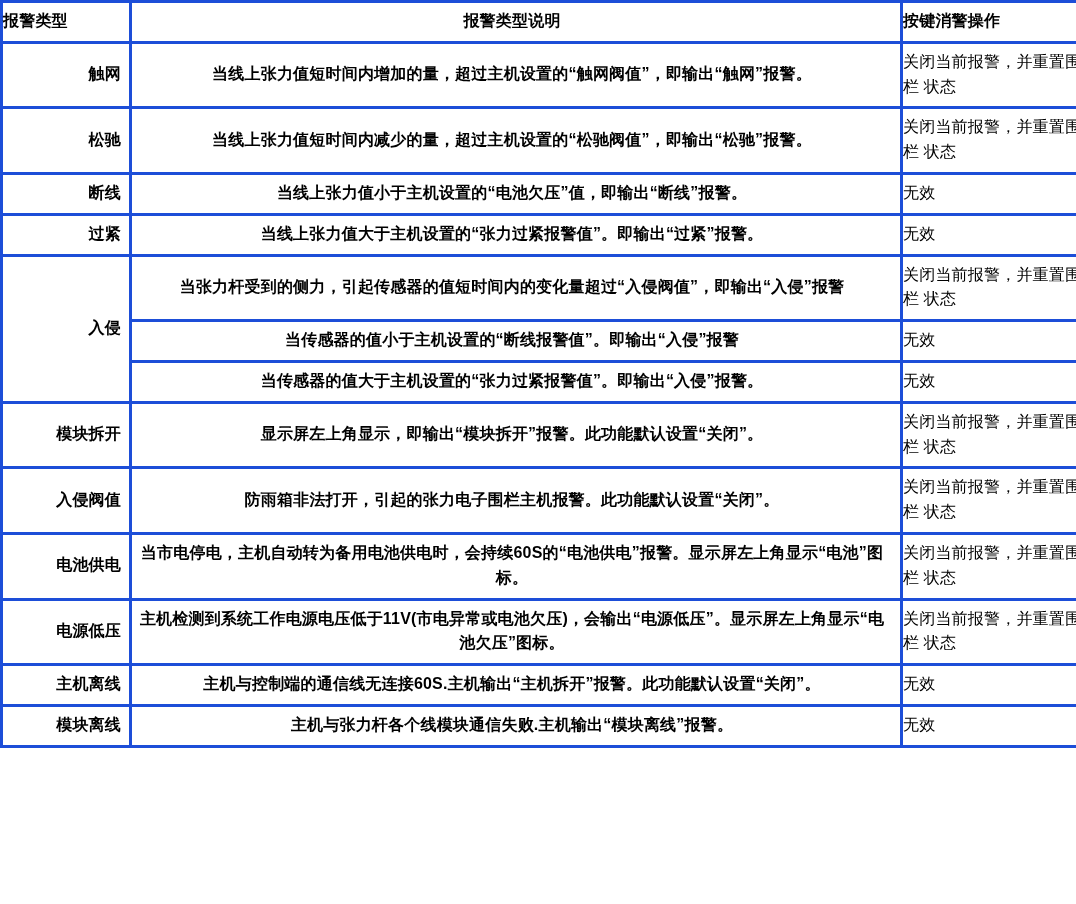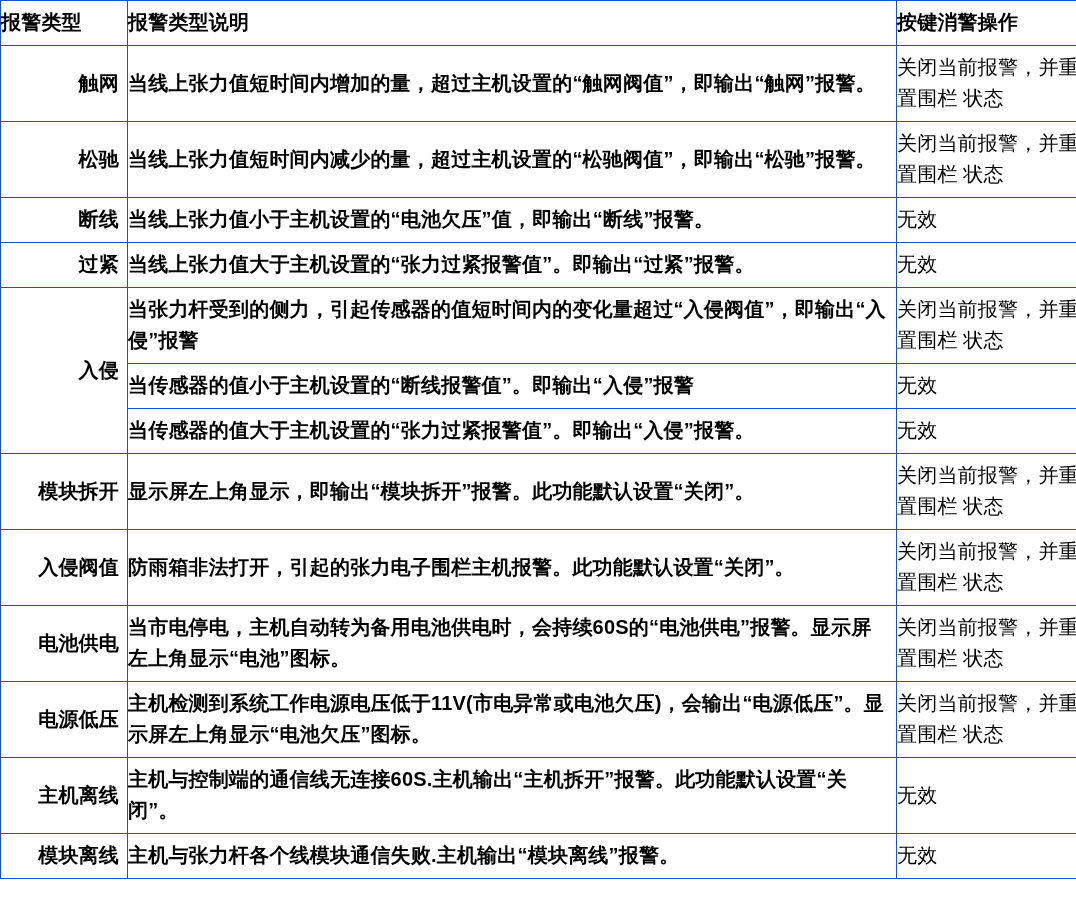--- a/index.html
+++ b/index.html
@@ -13,35 +13,35 @@
     font-family: "Liberation Sans", "DejaVu Sans", sans-serif;
     color: #000000;
     overflow: hidden;
   }
   table.alarm-table {
     border-collapse: collapse;
     width: 1076px;
     table-layout: fixed;
   }
   table.alarm-table td, table.alarm-table th {
-    border: 1px solid #1d4ed8;
+    border: 3px solid #1d4ed8;
     vertical-align: middle;
     padding: 6px 8px 7px 0;
-    font-size: 20px;
+    font-size: 16px;
     line-height: 1.55;
     letter-spacing: 0.2px;
   }
   th.col-type, td.cell-type {
     width: 118px;
     font-weight: bold;
     text-align: left;
   }
   th.col-desc, td.cell-desc {
     width: 760px;
-    text-align: left;
+    text-align: center;
   }
   th.col-op, td.cell-op {
     width: 194px;
     text-align: left;
   }
   thead th {
     font-weight: bold;
     font-size: 16.5px;
     padding-top: 8px;
     padding-bottom: 9px;

